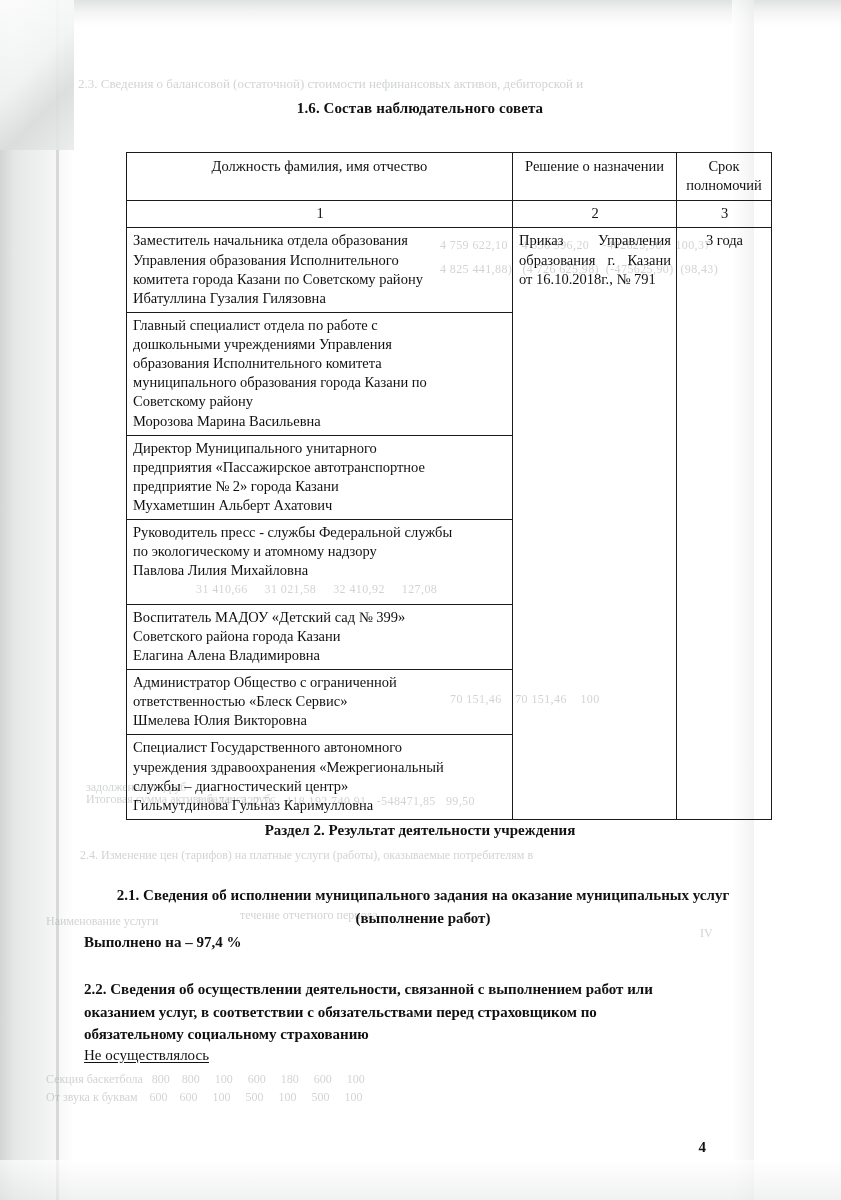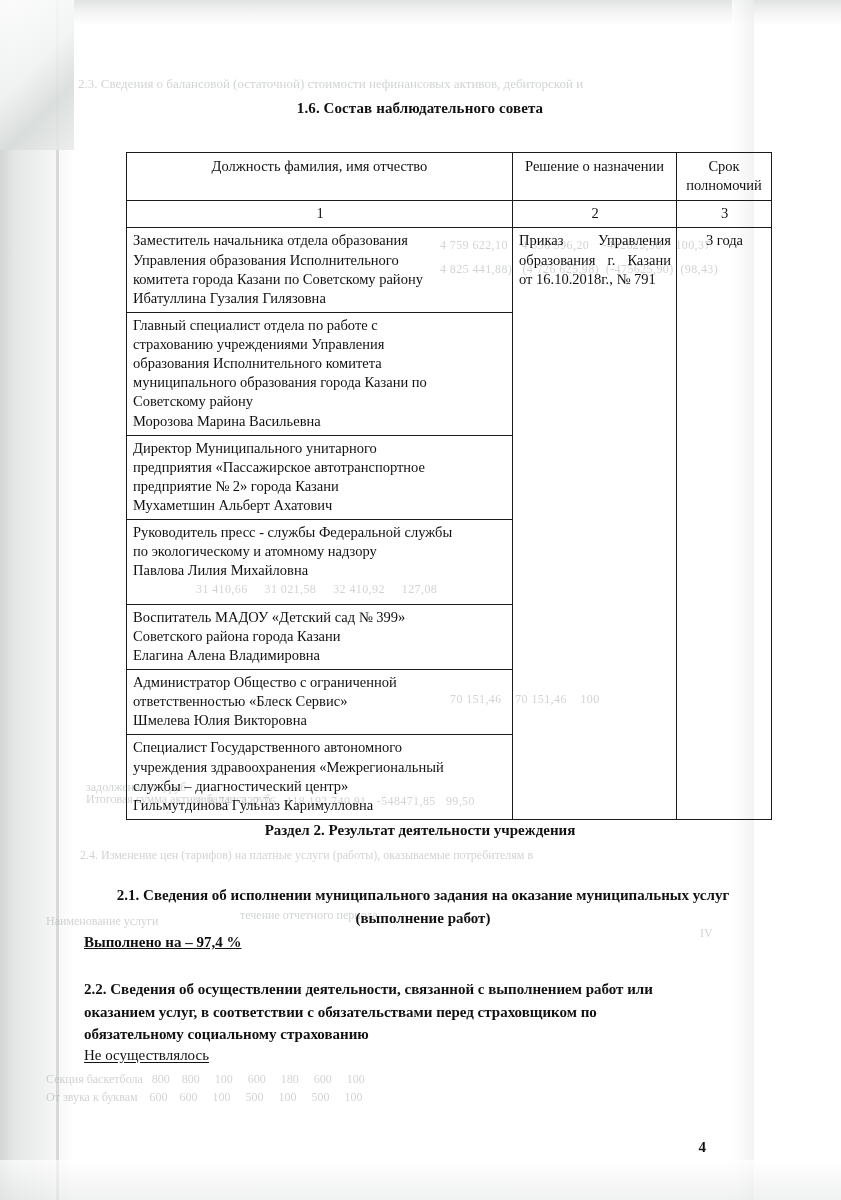--- a/index.html
+++ b/index.html
@@ -154,21 +154,20 @@
     font-size: 15px;
     font-weight: bold;
     line-height: 1.5;
   }
   .vypolneno {
     position: absolute;
     left: 84px;
     top: 934px;
     font-size: 15px;
     font-weight: bold;
-    text-decoration: underline;
   }
   .sec-22 {
     position: absolute;
     left: 84px;
     top: 978px;
     width: 664px;
     font-size: 15px;
     font-weight: bold;
     line-height: 1.5;
   }
@@ -245,21 +244,21 @@
             <div>Управления образования Исполнительного</div>
             <div>комитета города Казани по Советскому району</div>
             <div>Ибатуллина Гузалия Гилязовна</div>
           </td>
           <td class="cell-decision" rowspan="7">Приказ Управления образования г. Казани от 16.10.2018г., № 791</td>
           <td class="cell-term" rowspan="7">3 года</td>
         </tr>
         <tr>
           <td>
             <div>Главный специалист отдела по работе с</div>
-            <div>страхованию учреждениями Управления</div>
+            <div>дошкольными учреждениями Управления</div>
             <div>образования  Исполнительного комитета</div>
             <div>муниципального образования города Казани  по</div>
             <div>Советскому району</div>
             <div> Морозова Марина Васильевна</div>
           </td>
         </tr>
         <tr>
           <td>
             <div> Директор Муниципального унитарного</div>
             <div>предприятия «Пассажирское автотранспортное</div>

